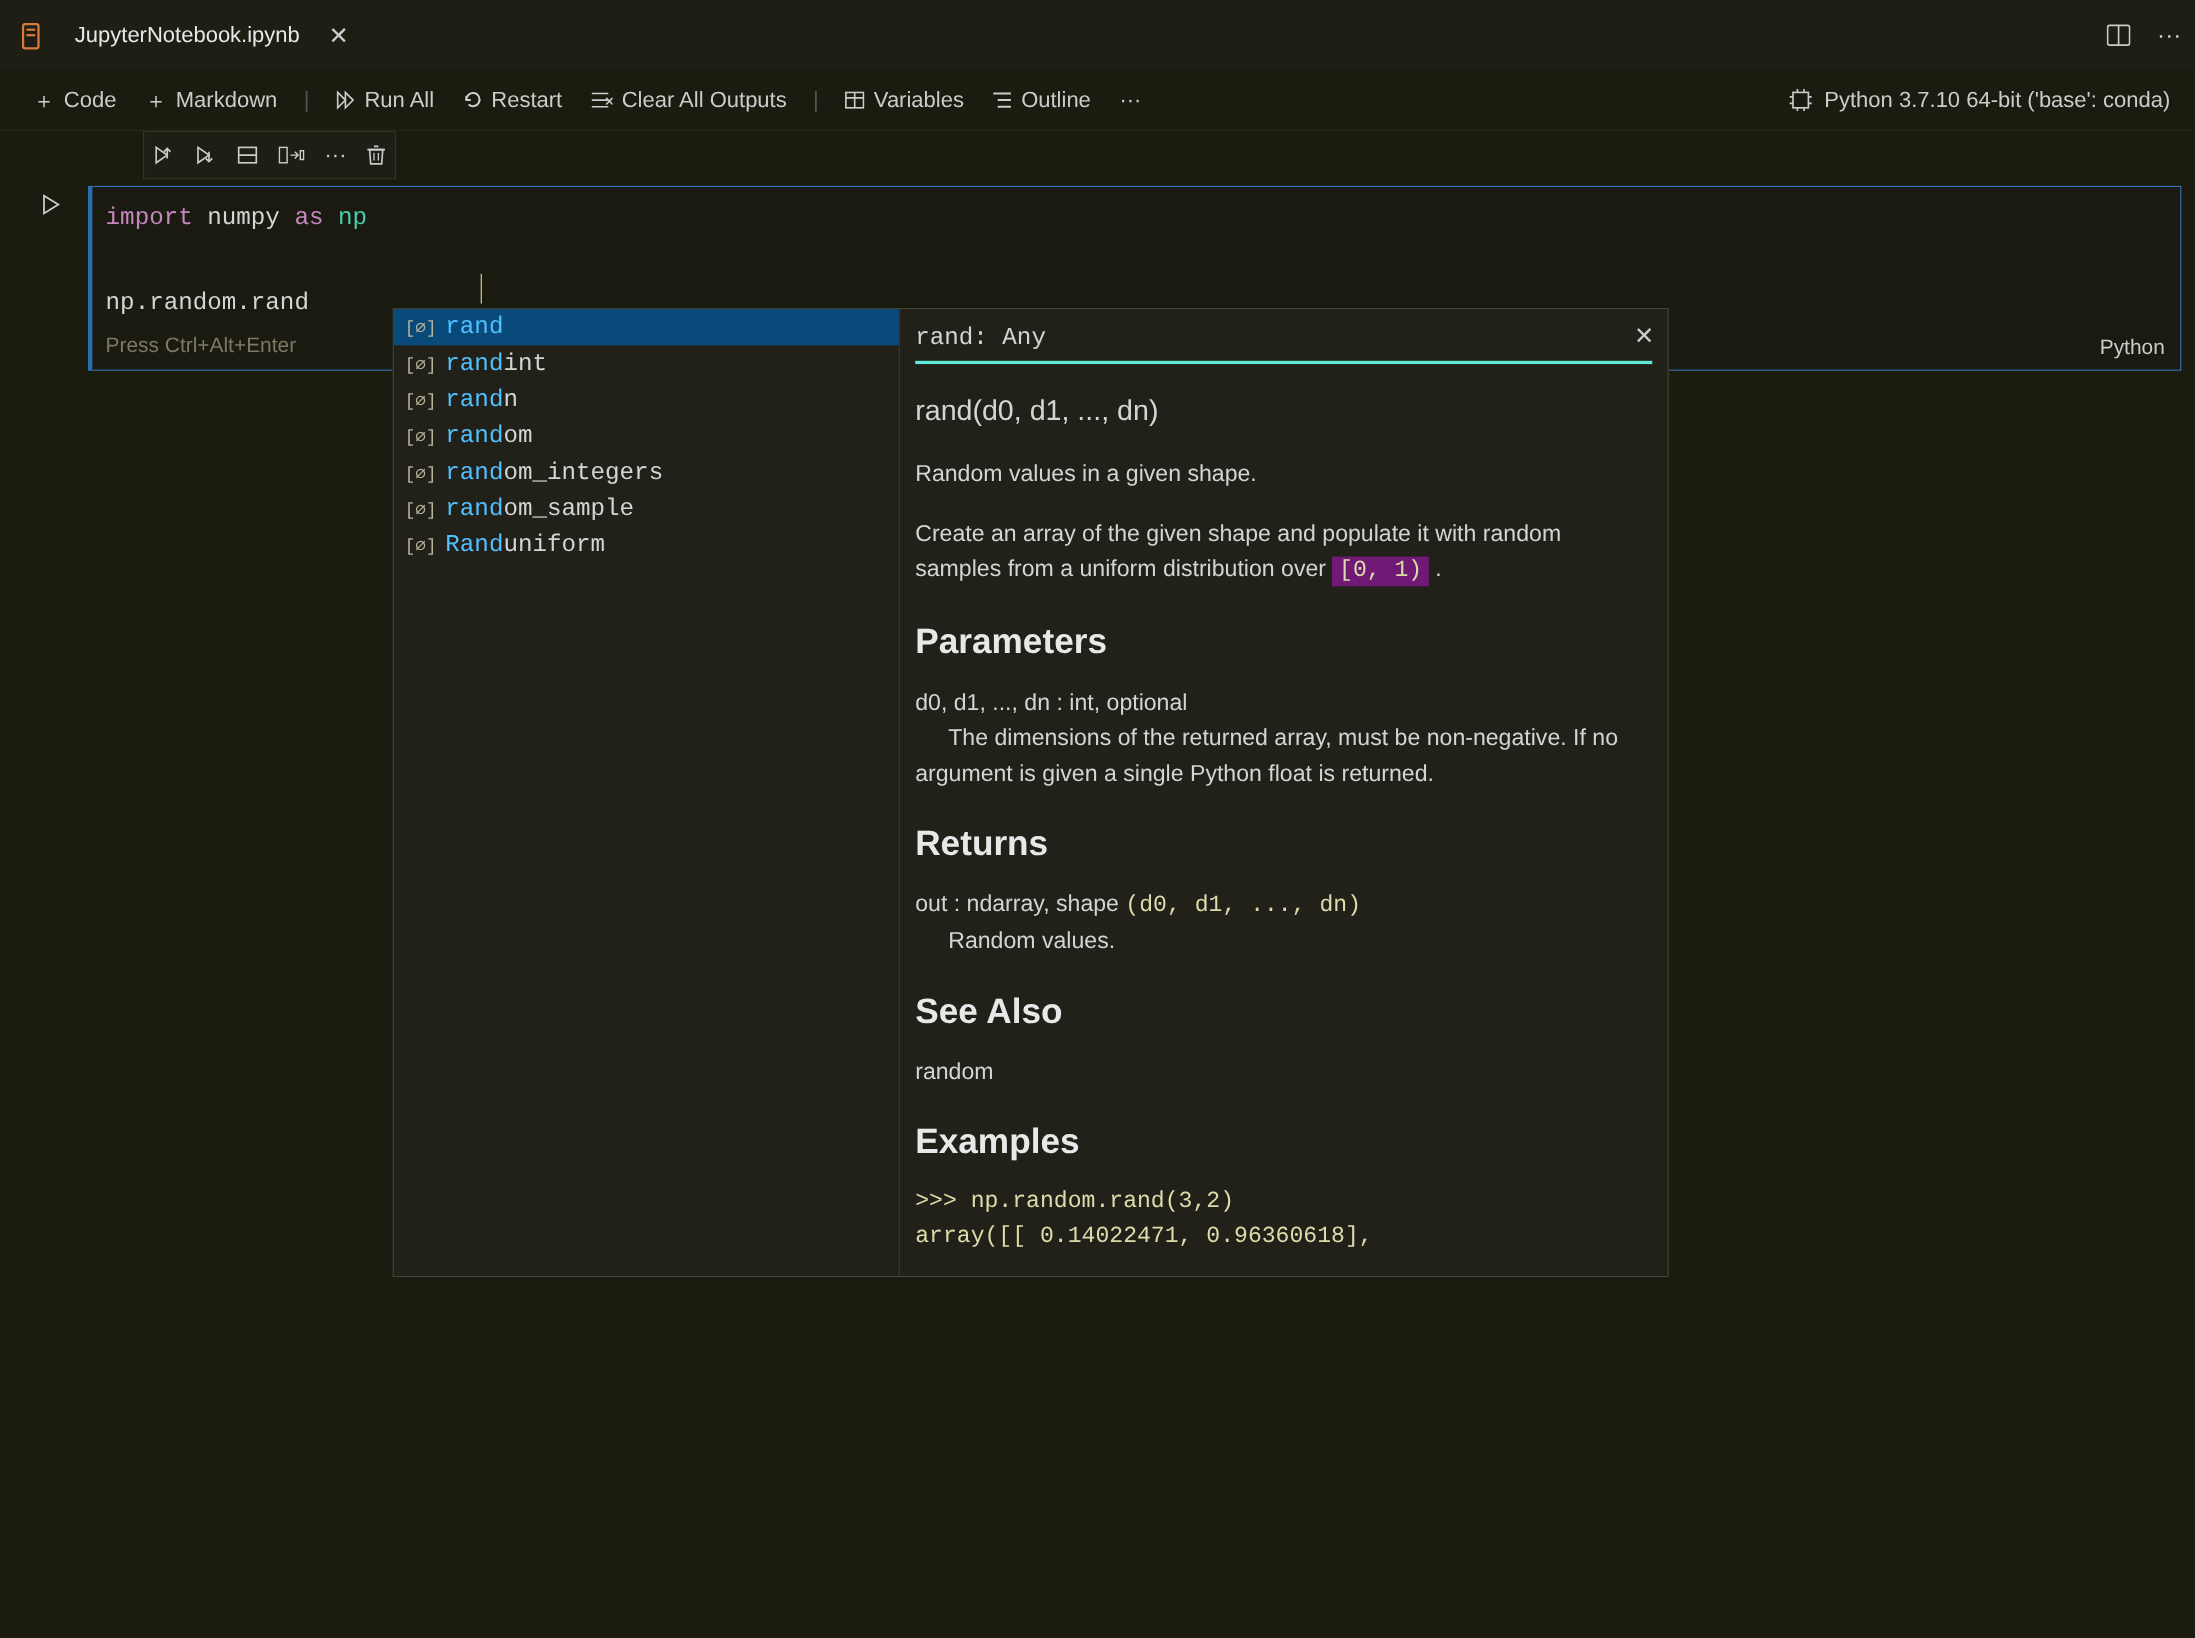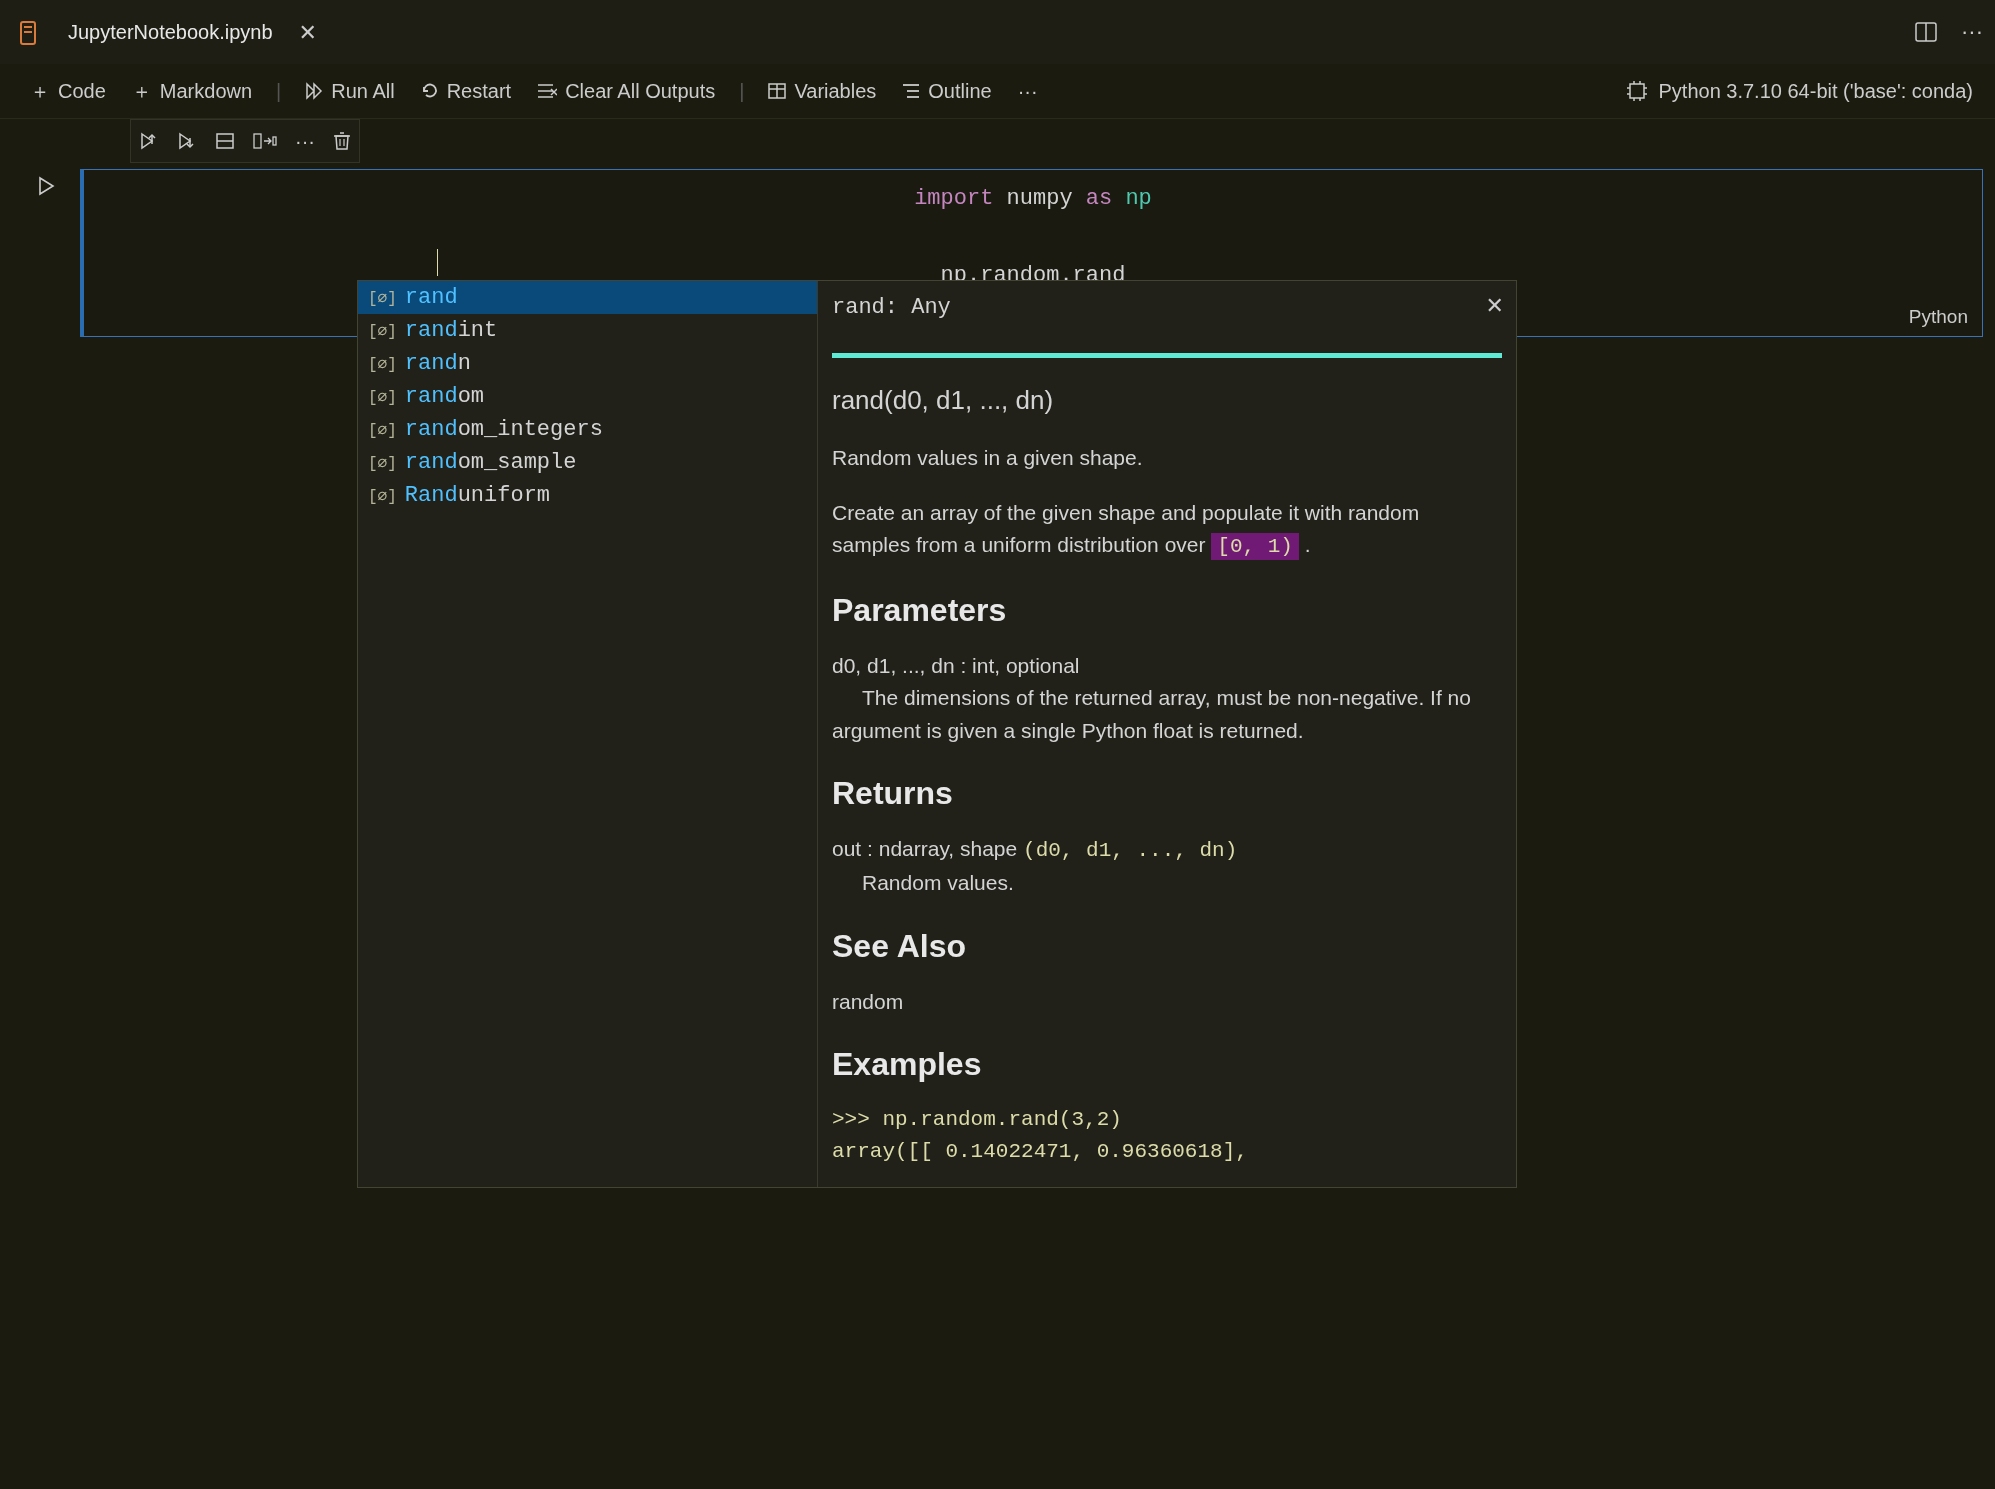--- a/index.html
+++ b/index.html
@@ -110,21 +110,20 @@
     }
     .cell-toolbar .ct-icon {
       color: #cccccc;
       font-size: 20px;
       cursor: pointer;
     }
     .cell {
       display: flex;
       margin-top: 42px;
       position: relative;
-      text-align: center;
     }
     .run-gutter {
       width: 68px;
       display: flex;
       justify-content: center;
       padding-top: 6px;
     }
     .run-triangle {
       color: #cccccc;
       font-size: 22px;
@@ -204,23 +203,23 @@
       padding: 10px 14px 18px 14px;
       color: #d4d4d4;
       font-size: 21px;
       line-height: 1.55;
       overflow: hidden;
       position: relative;
     }
     .doc-header {
       font-family: Consolas, "Courier New", monospace;
       font-size: 22px;
-      padding-bottom: 28px;
+      padding-bottom: 3px;
       margin-bottom: 22px;
-      border-bottom: 5px solid #5eead4;
+      border-bottom: 3px solid #5eead4;
     }
     .doc-sig {
       font-size: 26px;
       margin-bottom: 22px;
     }
     .doc-p { margin-bottom: 22px; }
     .doc-code-inline {
       font-family: Consolas, "Courier New", monospace;
       background: #701a75;
       color: #dcdcaa;

